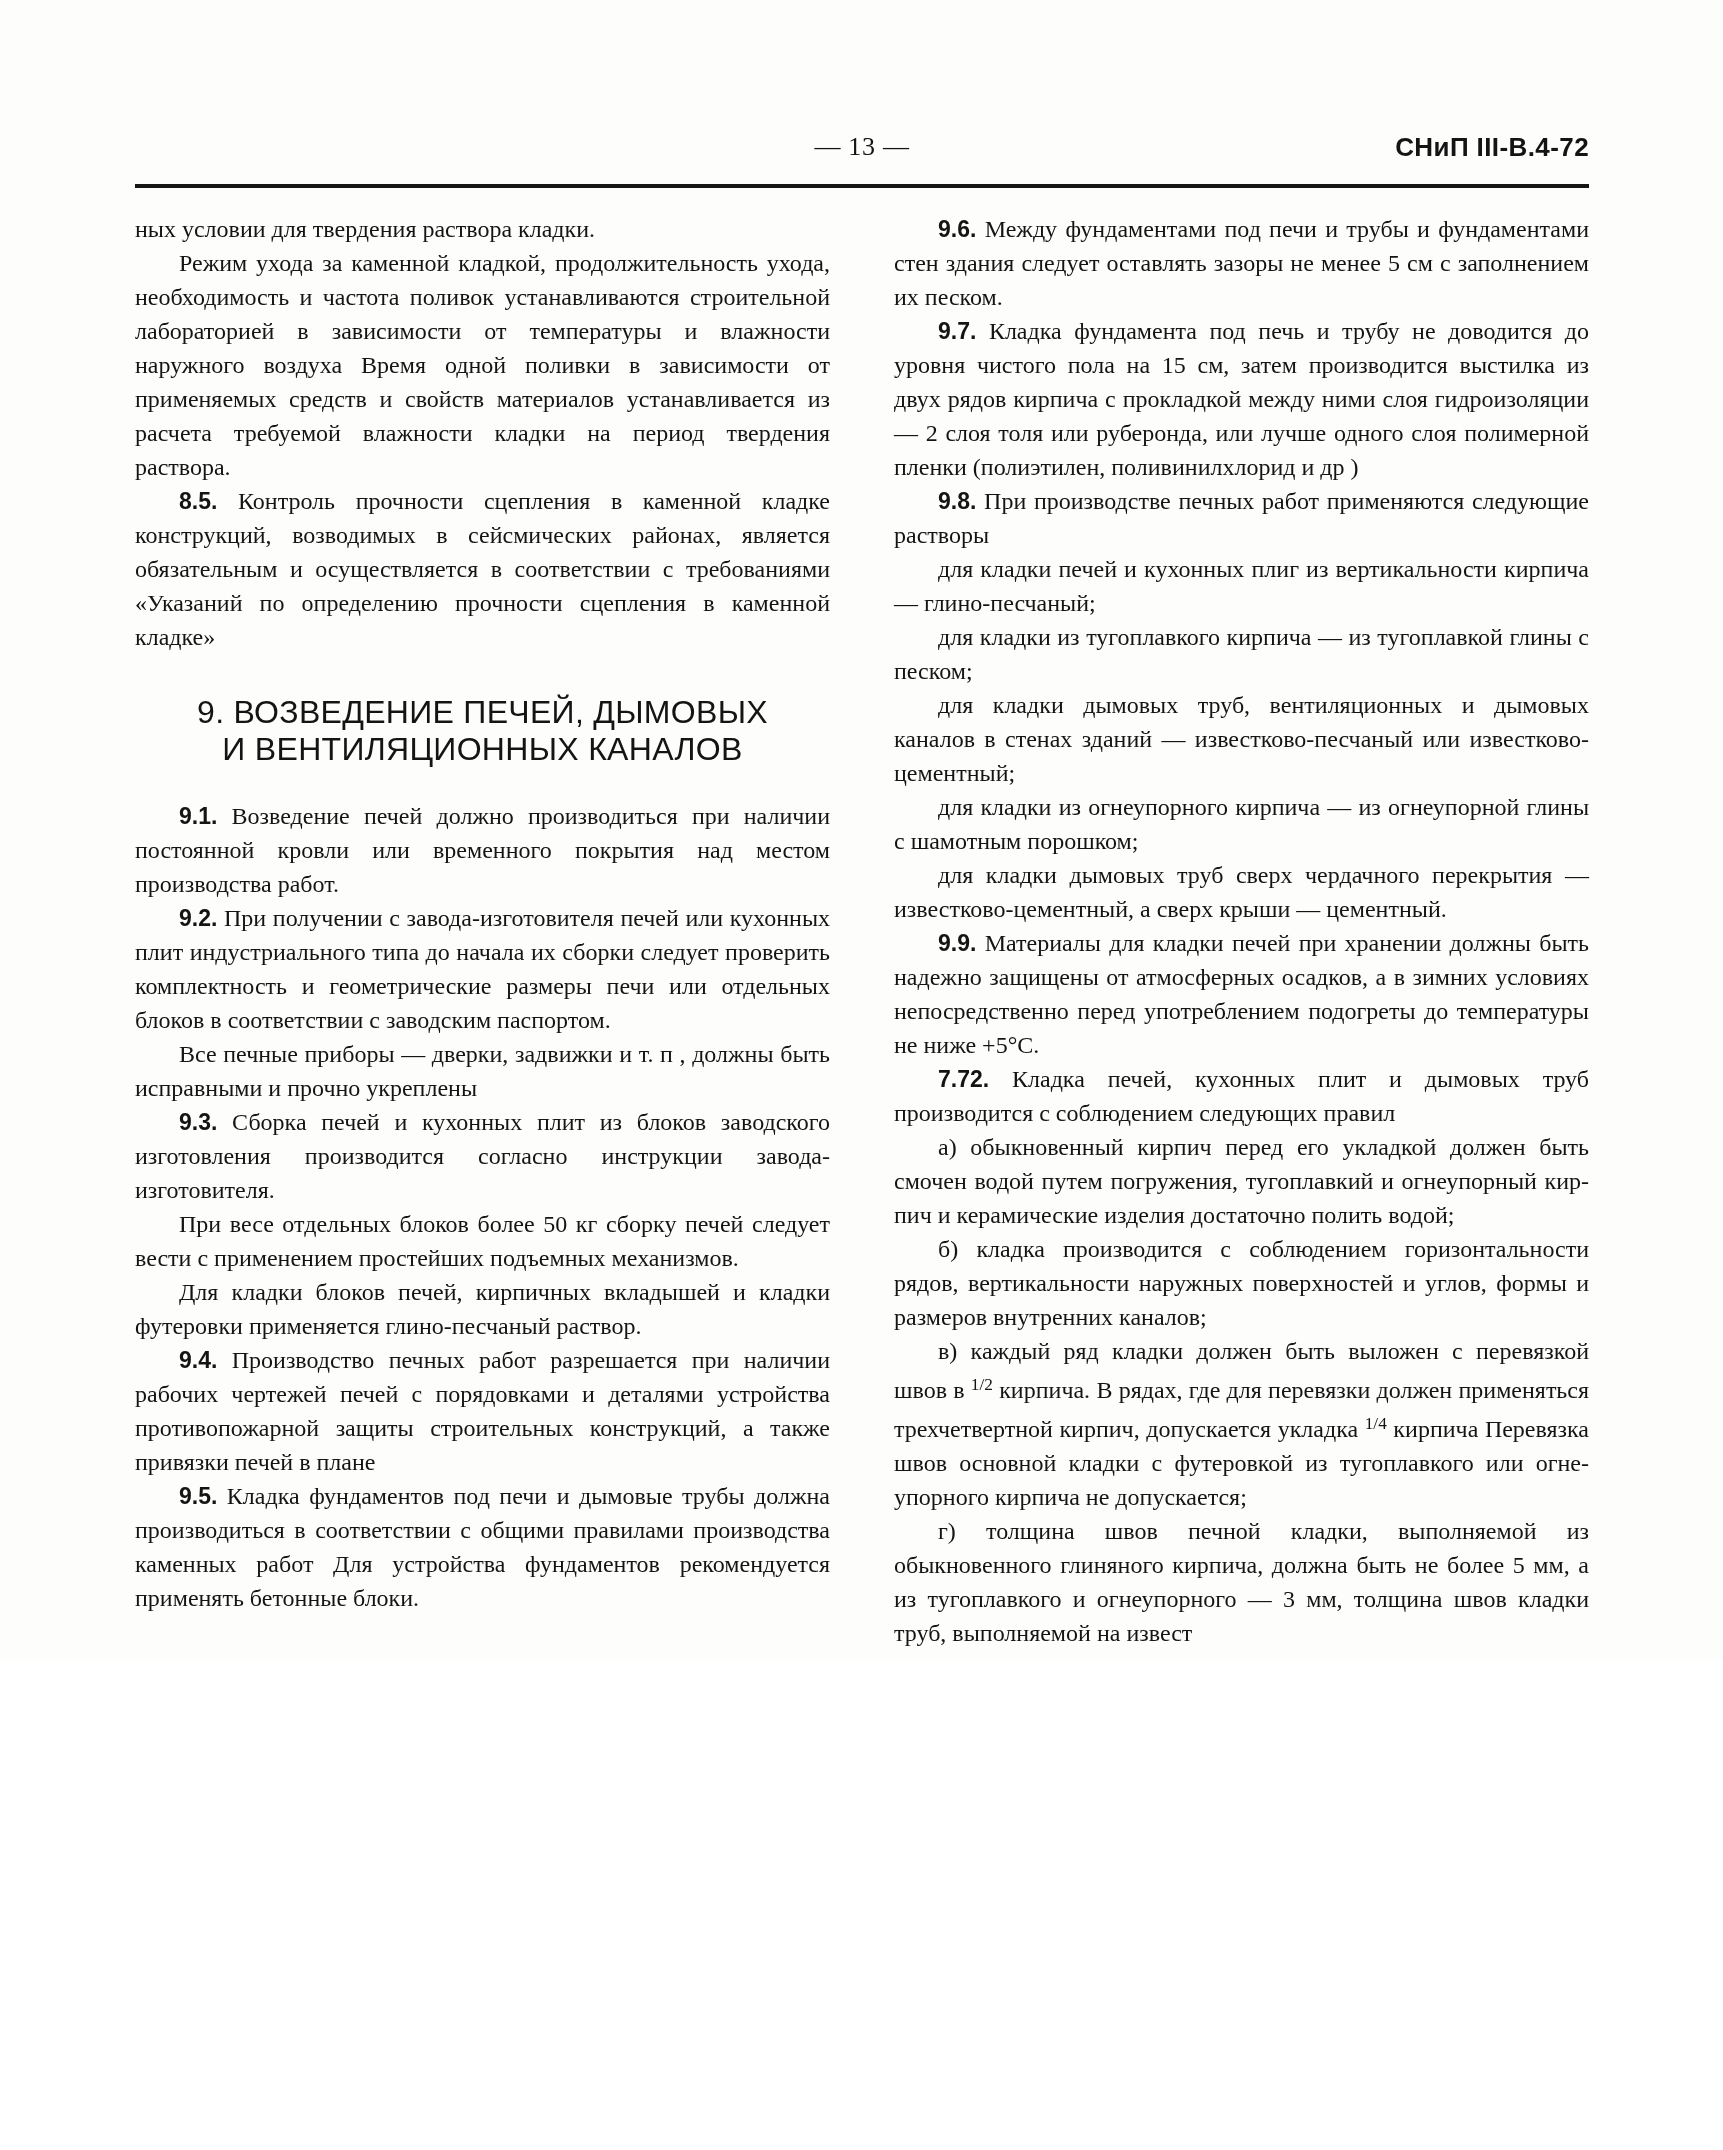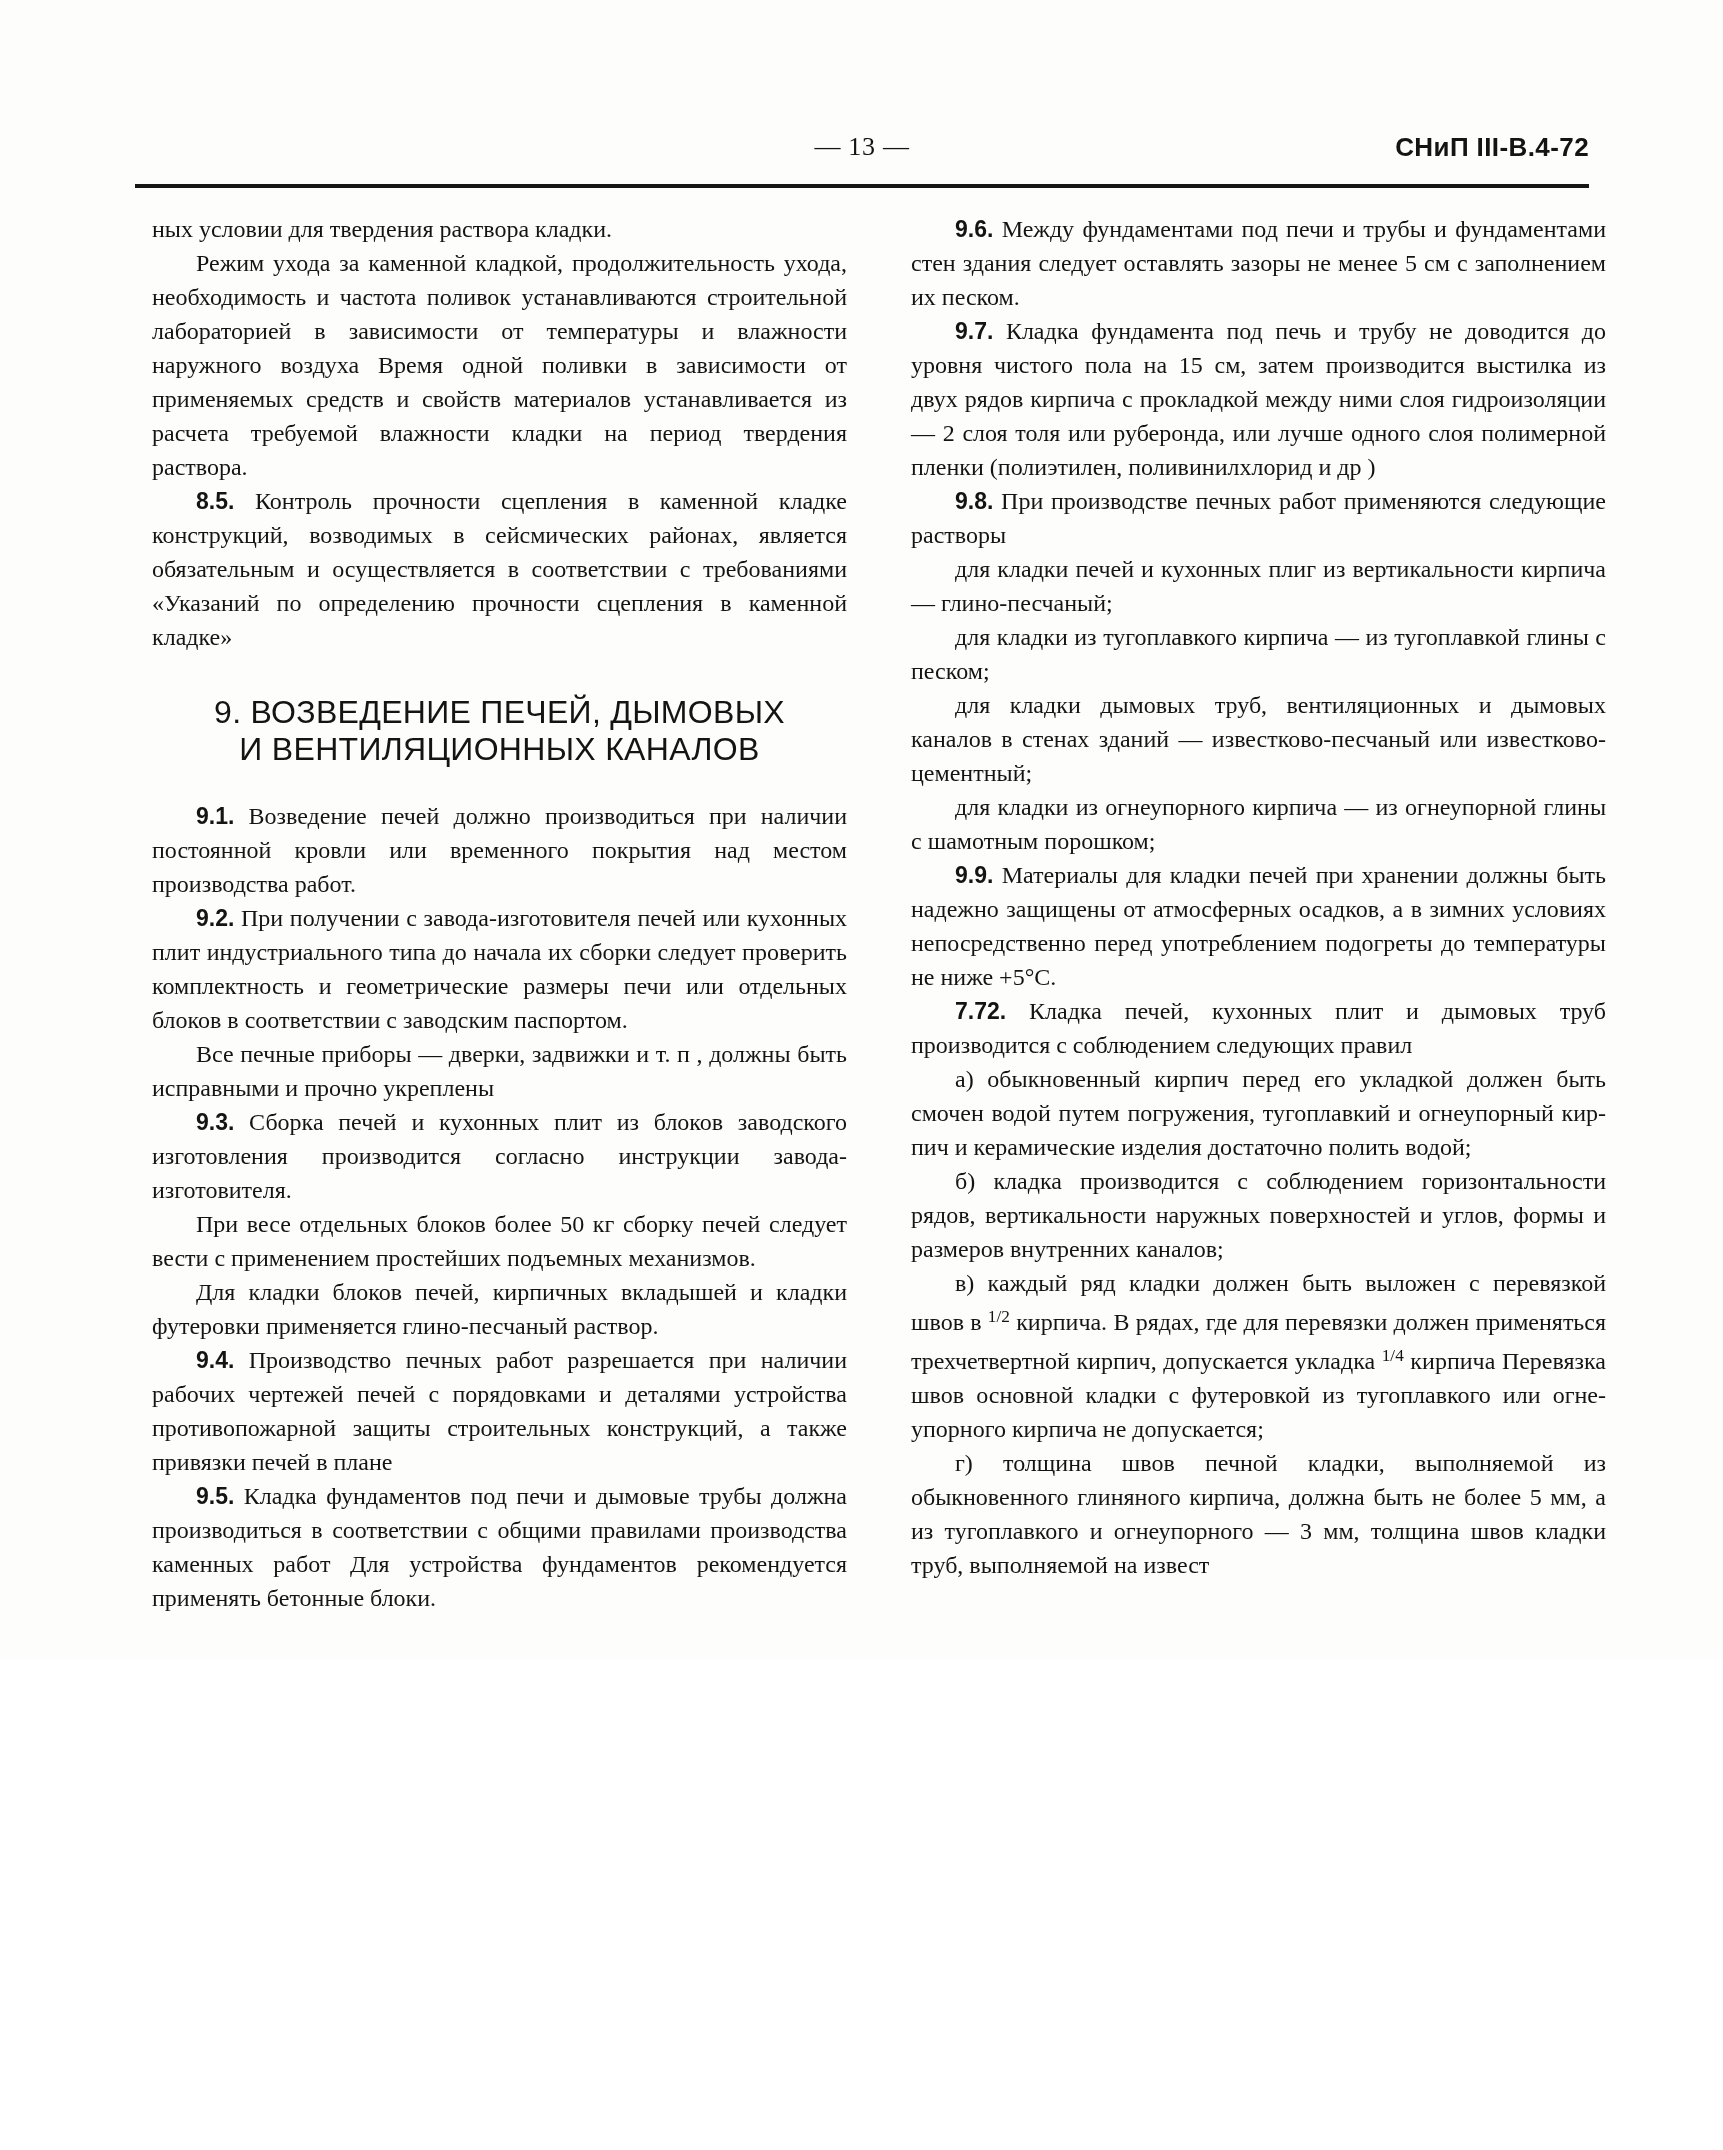--- a/index.html
+++ b/index.html
@@ -54,21 +54,21 @@
     position: absolute;
     left: 135px;
     top: 184px;
     width: 1454px;
     height: 3.6px;
     background: #161616;
   }
   
   .columns {
     position: absolute;
-    left: 152px;
+    left: 135px;
     top: 212px;
     width: 1454px;
     display: flex;
     gap: 64px;
   }
   .col {
     width: 695px;
   }
   p {
     margin: 0;
@@ -141,20 +141,21 @@
 
     <div class="col">
 
       <p class="ind"><span class="secnum">9.6.</span><span> Между фундаментами под печи и тру­бы и фундаментами   стен здания следует ос­тавлять зазоры не менее 5 см с заполнением их песком.</span></p>
       <p class="ind"><span class="secnum">9.7.</span><span> Кладка фундамента под печь и трубу не доводится до уровня чистого пола на 15 см, затем производится   выстилка из двух рядов кирпича с прокладкой между ними слоя гид­роизоляции — 2 слоя толя или руберонда, или лучше одного слоя полимерной пленки (поли­этилен, поливинилхлорид и др )</span></p>
       <p class="ind"><span class="secnum">9.8.</span><span> При производстве  печных работ при­меняются следующие растворы</span></p>
       <p class="ind">для кладки   печей  и кухонных   плиг из вертикальности кирпича — глино-песчаный;</p>
       <p class="ind">для кладки из тугоплавкого кирпича — из тугоплавкой глины с песком;</p>
       <p class="ind">для кладки дымовых труб, вентиляцион­ных и дымовых каналов в стенах зданий — известково-песчаный   или   известково-цемент­ный;</p>
       <p class="ind">для кладки  из огнеупорного кирпича — из огнеупорной глины с шамотным порошком;</p>
+      <p class="ind">для кладки дымовых труб сверх чердач­ного  перекрытия — известково-цементный,  а сверх крыши — цементный.</p>
       <p class="ind"><span class="secnum">9.9.</span><span> Материалы   для   кладки   печей при хранении должны   быть надежно защищены от атмосферных осадков, а в зимних условиях непосредственно  перед  употреблением подо­греты до температуры не ниже +5°С.</span></p>
       <p class="ind"><span class="secnum">7.72.</span><span> Кладка печей,  кухонных плит и ды­мовых труб производится с соблюдением сле­дующих правил</span></p>
       <p class="ind">а) обыкновенный  кирпич  перед его ук­ладкой должен быть смочен водой путем по­гружения,  тугоплавкий   и огнеупорный кир­пич и керамические изделия   достаточно по­лить водой;</p>
       <p class="ind">б) кладка  производится  с соблюдением горизонтальности рядов,  вертикальности на­ружных поверхностей и углов, формы и раз­меров внутренних каналов;</p>
       <p class="ind"><span>в) каждый ряд кладки   должен быть вы­ложен с перевязкой швов в </span><sup class="frac">1/2</sup><span> кирпича. В ря­дах, где для перевязки  должен применяться трехчетвертной кирпич, допускается  укладка </span><sup class="frac">1/4</sup><span> кирпича  Перевязка швов основной клад­ки с футеровкой  из тугоплавкого  или огне­упорного кирпича не допускается;</span></p>
       <p class="ind">г) толщина швов  печной кладки,  выпол­няемой из обыкновенного   глиняного кирпи­ча, должна  быть не более 5 мм,  а из туго­плавкого  и огнеупорного — 3 мм,  толщина швов кладки труб, выполняемой на извест­</p>
     </div>
   </div>
 </div>
 

